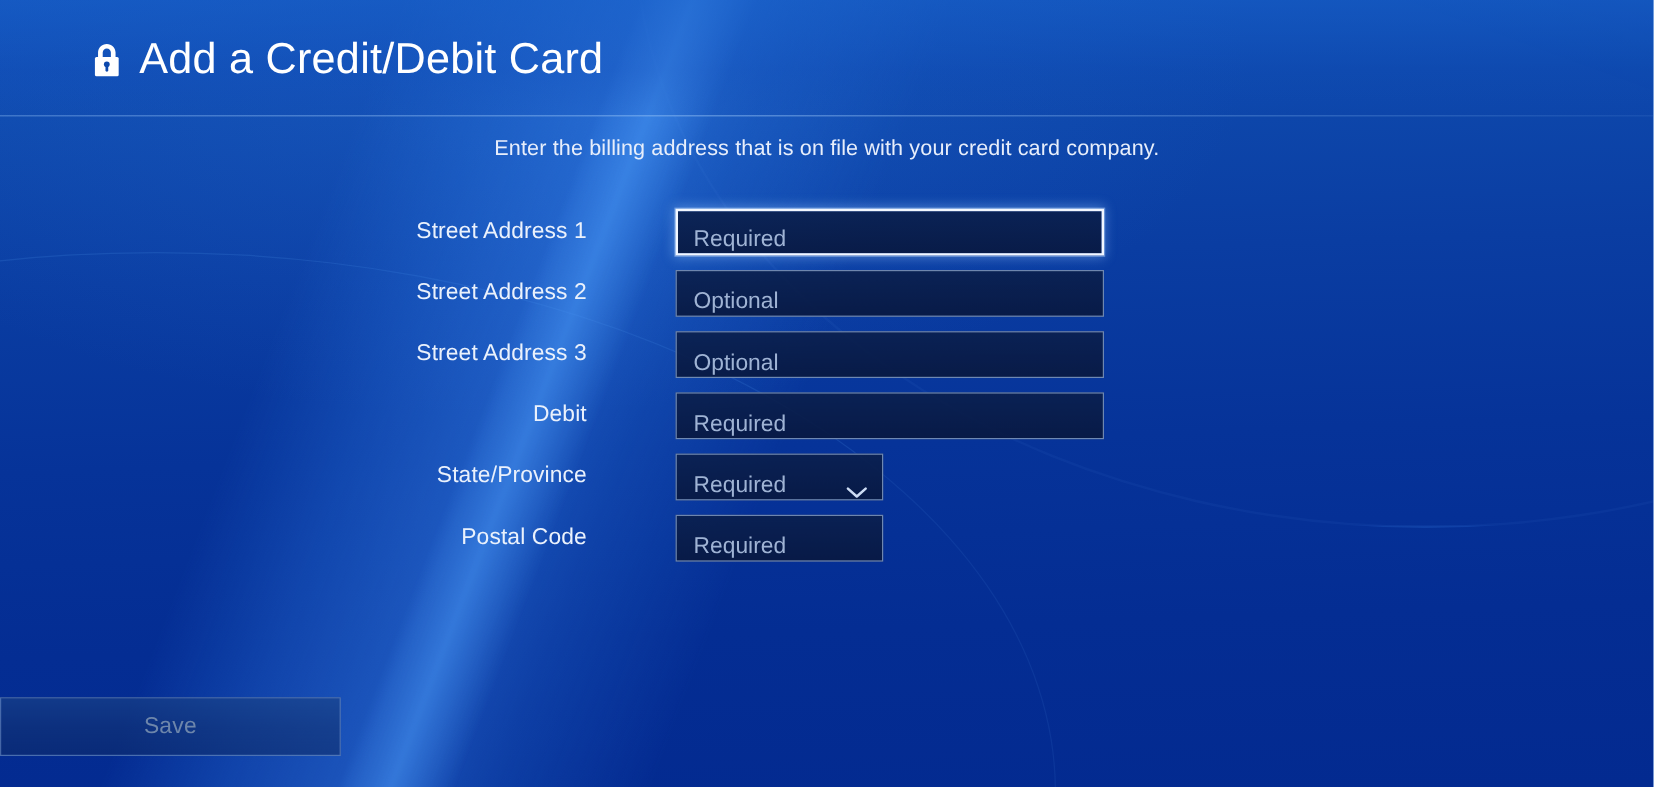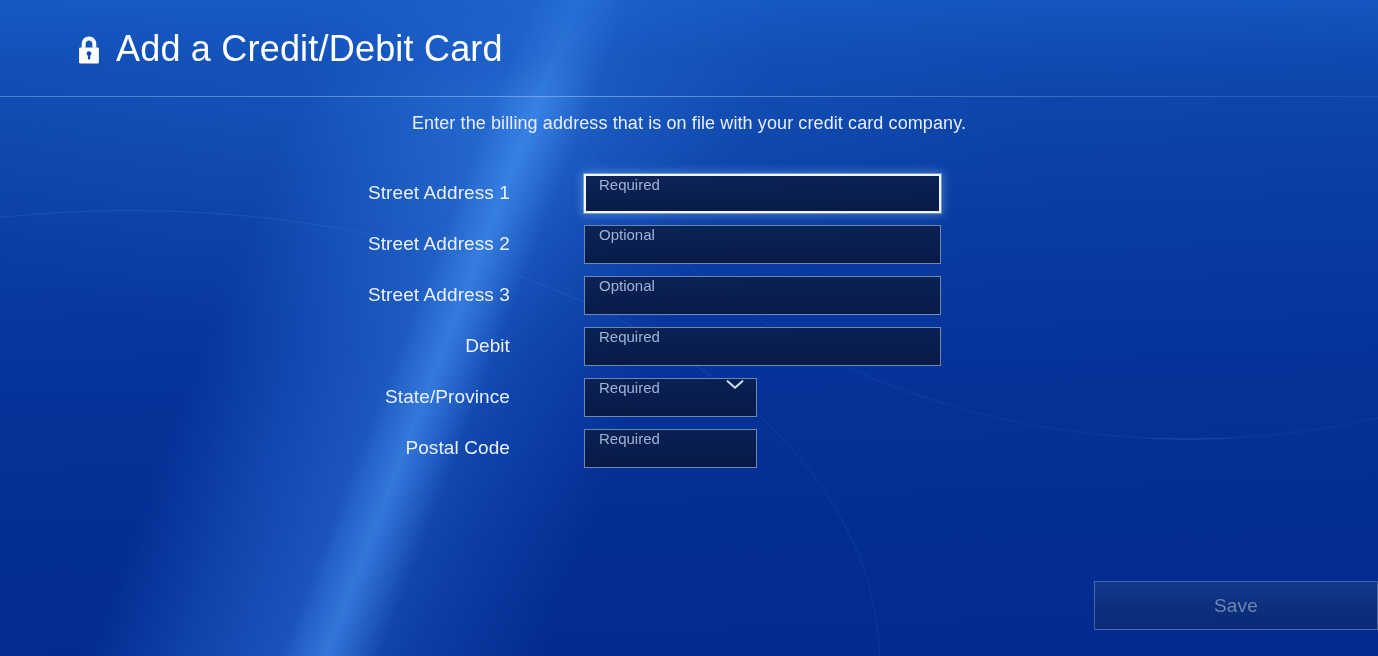--- a/index.html
+++ b/index.html
@@ -156,33 +156,32 @@
 
   .row-label {
     width: 563px;
     text-align: right;
     padding-right: 74px;
     color: #eaf1fc;
     font-size: 19px;
     font-weight: 400;
     white-space: nowrap;
     letter-spacing: 0.1px;
-    margin-left: 21px;
   }
 
   .field {
     position: relative;
     height: 39px;
     display: flex;
-    align-items: flex-start;
+    align-items: flex-end;
     padding: 0 14px;
     background: linear-gradient(180deg, rgba(10,30,74,0.88) 0%, rgba(8,24,64,0.92) 100%);
     border: 1px solid rgba(173,200,238,0.62);
     color: #9fb3d4;
-    font-size: 15px;
+    font-size: 19px;
     font-weight: 400;
     white-space: nowrap;
     overflow: hidden;
   }
   .field.wide   { width: 357px; }
   .field.narrow { width: 173px; }
 
   
   .field.focused {
     border: 2px solid #f2f7ff;
@@ -210,21 +209,21 @@
     height: 38px;
     padding: 0 15px;
   }
 
   
   #footer {
     position: absolute;
     left: 0; top: 581px;
     width: 1378px;
     display: flex;
-    justify-content: flex-end;
+    justify-content: flex-start;
     z-index: 5;
   }
   #save-button {
     width: 284px; height: 49px;
     background: linear-gradient(180deg, rgba(26,66,132,0.62) 0%, rgba(18,50,112,0.58) 52%, rgba(14,42,100,0.55) 100%);
     border: 1px solid rgba(150,182,226,0.42);
     color: #6d86ab;
     font-size: 19px;
     font-weight: 400;
     letter-spacing: 0.2px;

